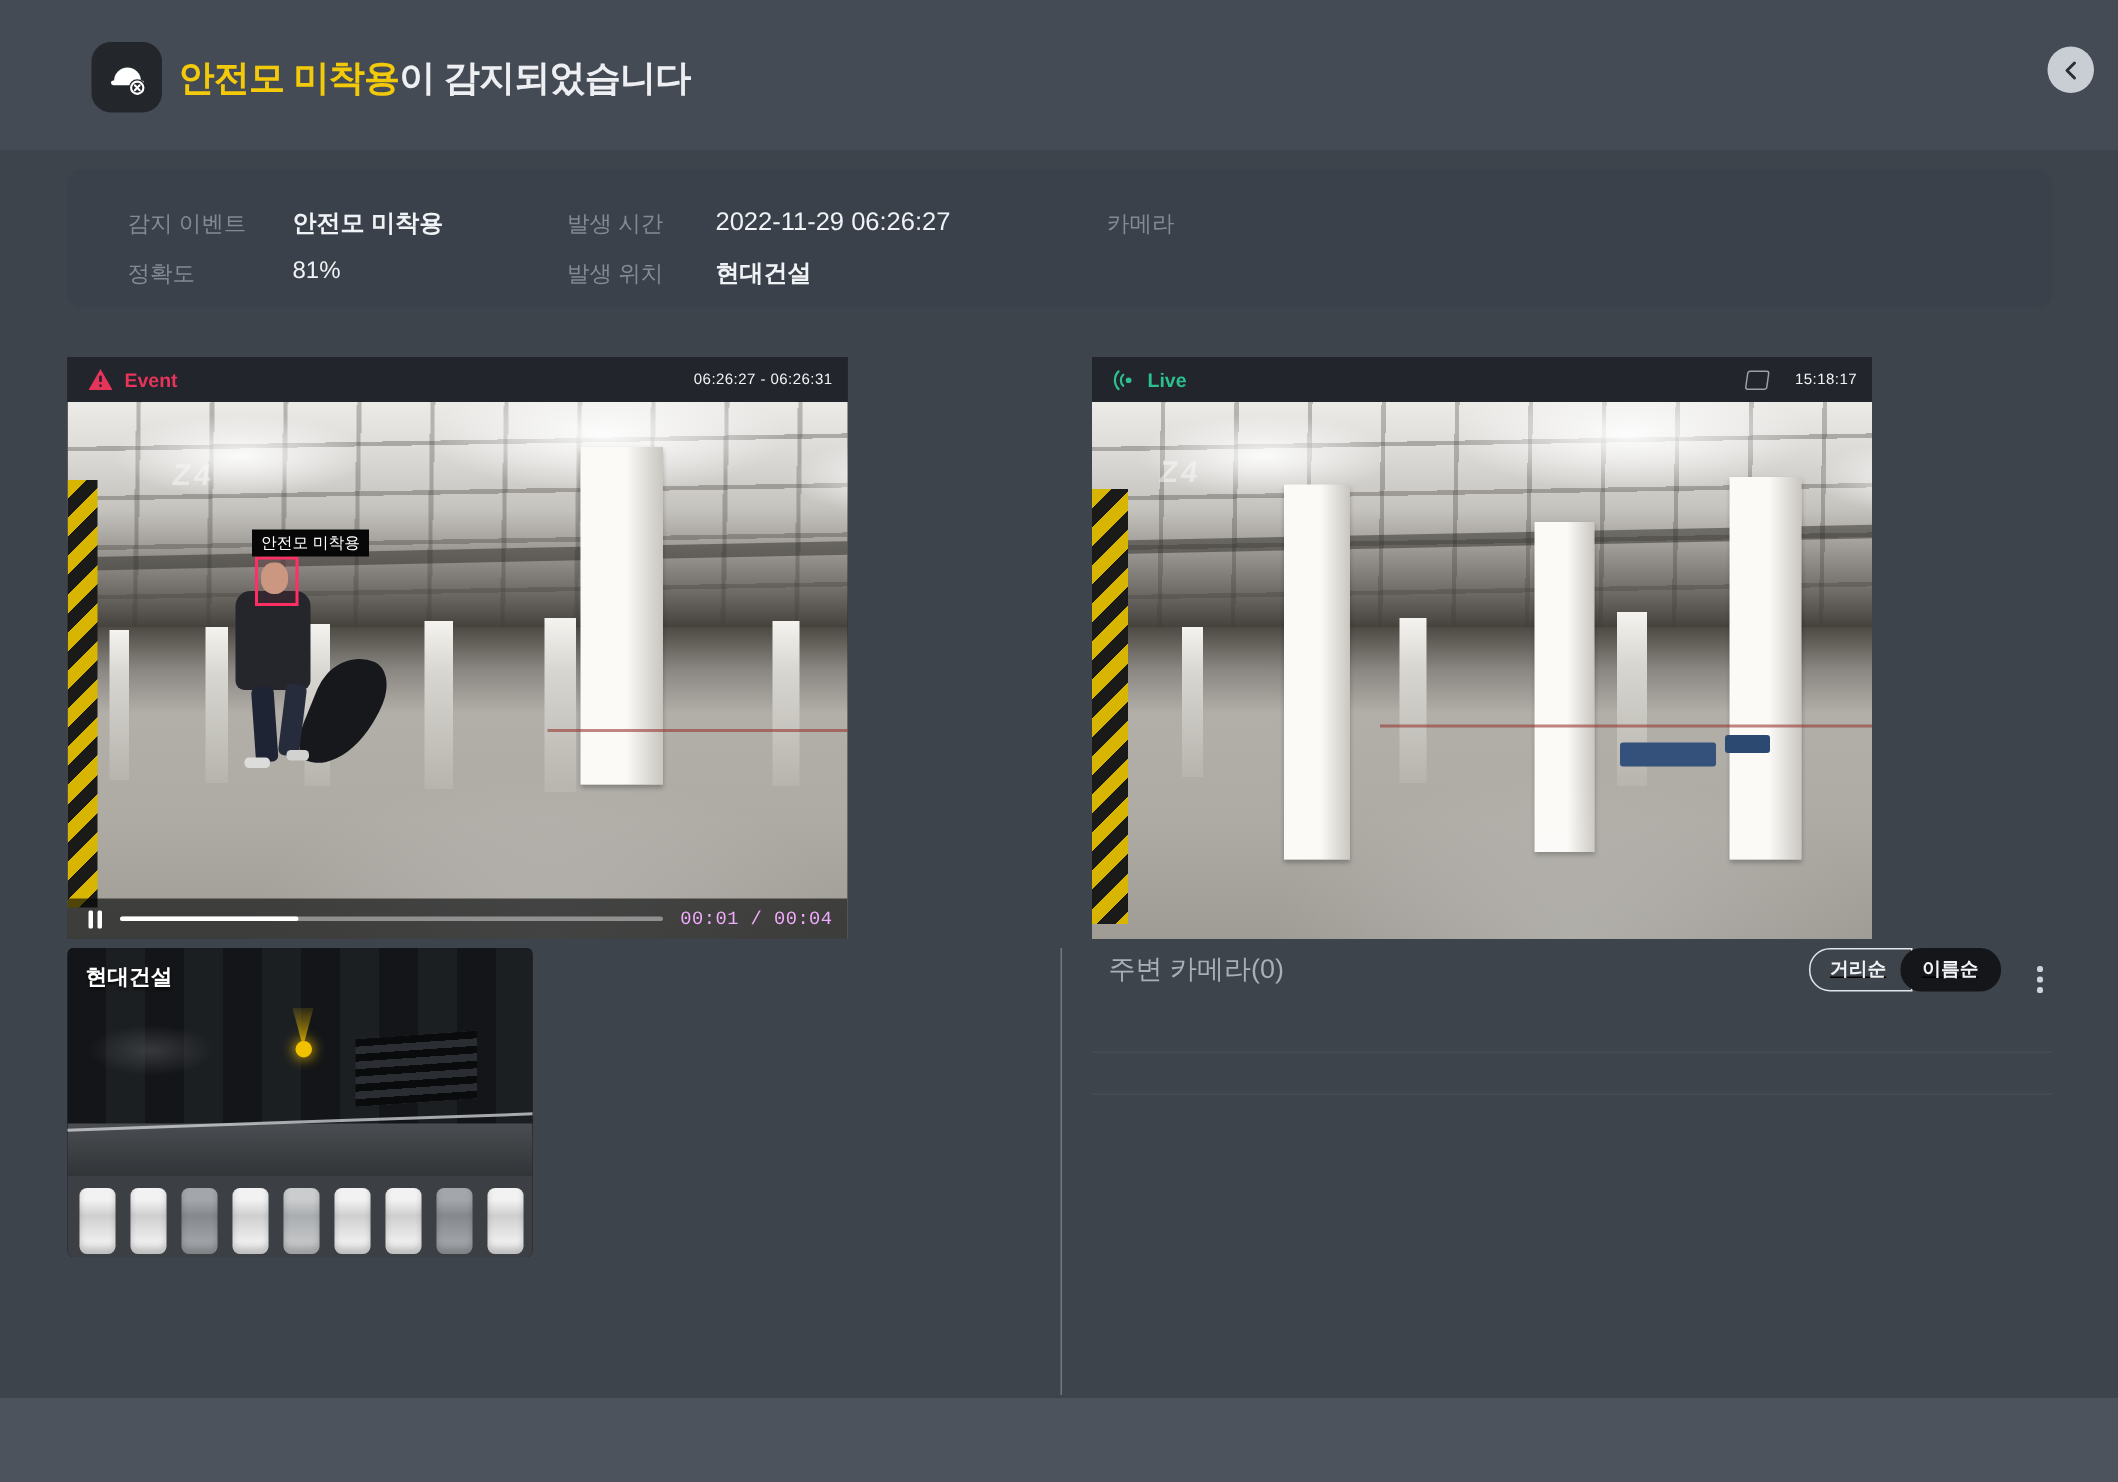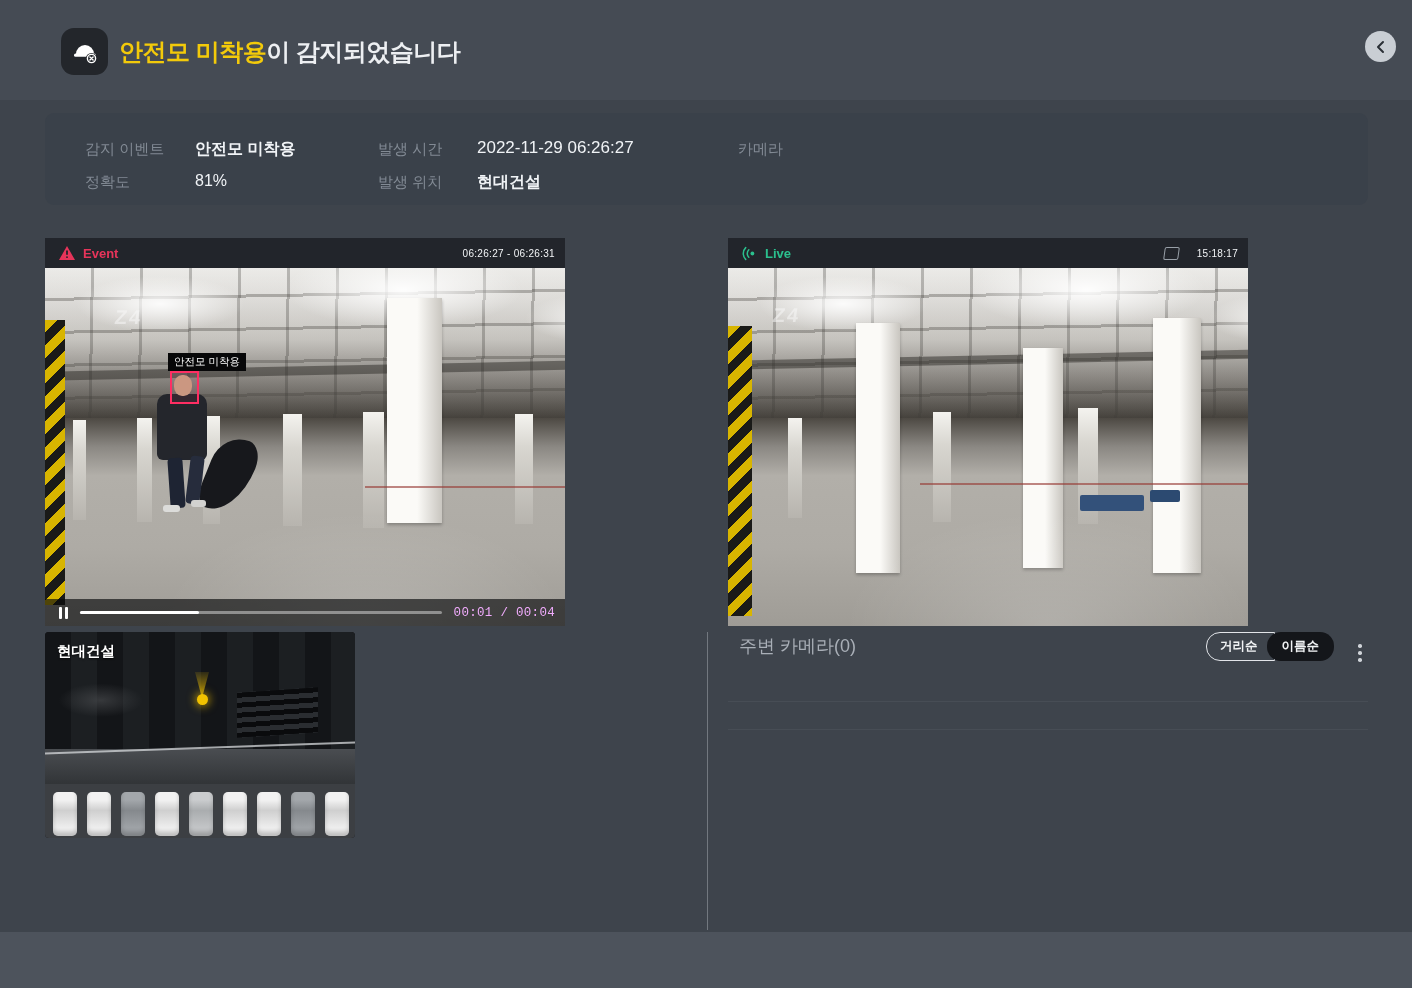--- a/index.html
+++ b/index.html
@@ -99,21 +99,21 @@
   .cam-cone{position:absolute;left:147px;top:40px;width:20px;height:26px;
     clip-path:polygon(15% 0,85% 0,50% 100%);
     background:linear-gradient(180deg,rgba(242,194,0,0.12),rgba(242,194,0,0.8));}
   .cam-dot{position:absolute;left:152px;top:62px;width:11px;height:11px;border-radius:50%;
     background:#F2C200;box-shadow:0 0 8px 2px rgba(242,194,0,0.6);}
   .thumb-label{position:absolute;left:12px;top:10px;font-size:14.5px;font-weight:700;color:#fff;text-shadow:0 1px 2px rgba(0,0,0,0.8);}
 
   
   .v-divider{position:absolute;left:707px;top:632px;width:1px;height:298px;background:rgba(165,171,178,0.5);}
   .nearby-title{position:absolute;left:738px;top:633px;margin:1px;font-size:18px;font-weight:400;color:#A9AFB7;}
-  .sort-toggle{position:absolute;left:1206px;top:632px;display:flex;align-items:flex-start;}
+  .sort-toggle{position:absolute;left:1206px;top:632px;display:flex;align-items:flex-start;text-decoration:underline;}
   .seg{font-family:inherit;font-size:12.5px;font-weight:600;color:#F0F2F4;cursor:pointer;}
   .seg-off{background:transparent;border:1px solid #E2E5E9;border-radius:14px 0 0 14px;padding:5px 16px 5px 13px;}
   .seg-on{background:#14161A;border:none;border-radius:14px;padding:6px 15px;margin-left:-8px;}
   .kebab{position:absolute;left:1354px;top:640px;display:flex;flex-direction:column;gap:3.5px;padding:4px;cursor:pointer;}
   .kebab i{width:3.5px;height:3.5px;border-radius:50%;background:#D0D4D9;}
   .hairline{position:absolute;left:728px;width:640px;height:1px;background:rgba(255,255,255,0.05);}
   .empty-state{position:absolute;left:728px;top:742px;width:640px;text-align:center;}
   .empty-state p{margin:14px 0 0 0;font-size:15px;color:#99A0A9;}
 
   

